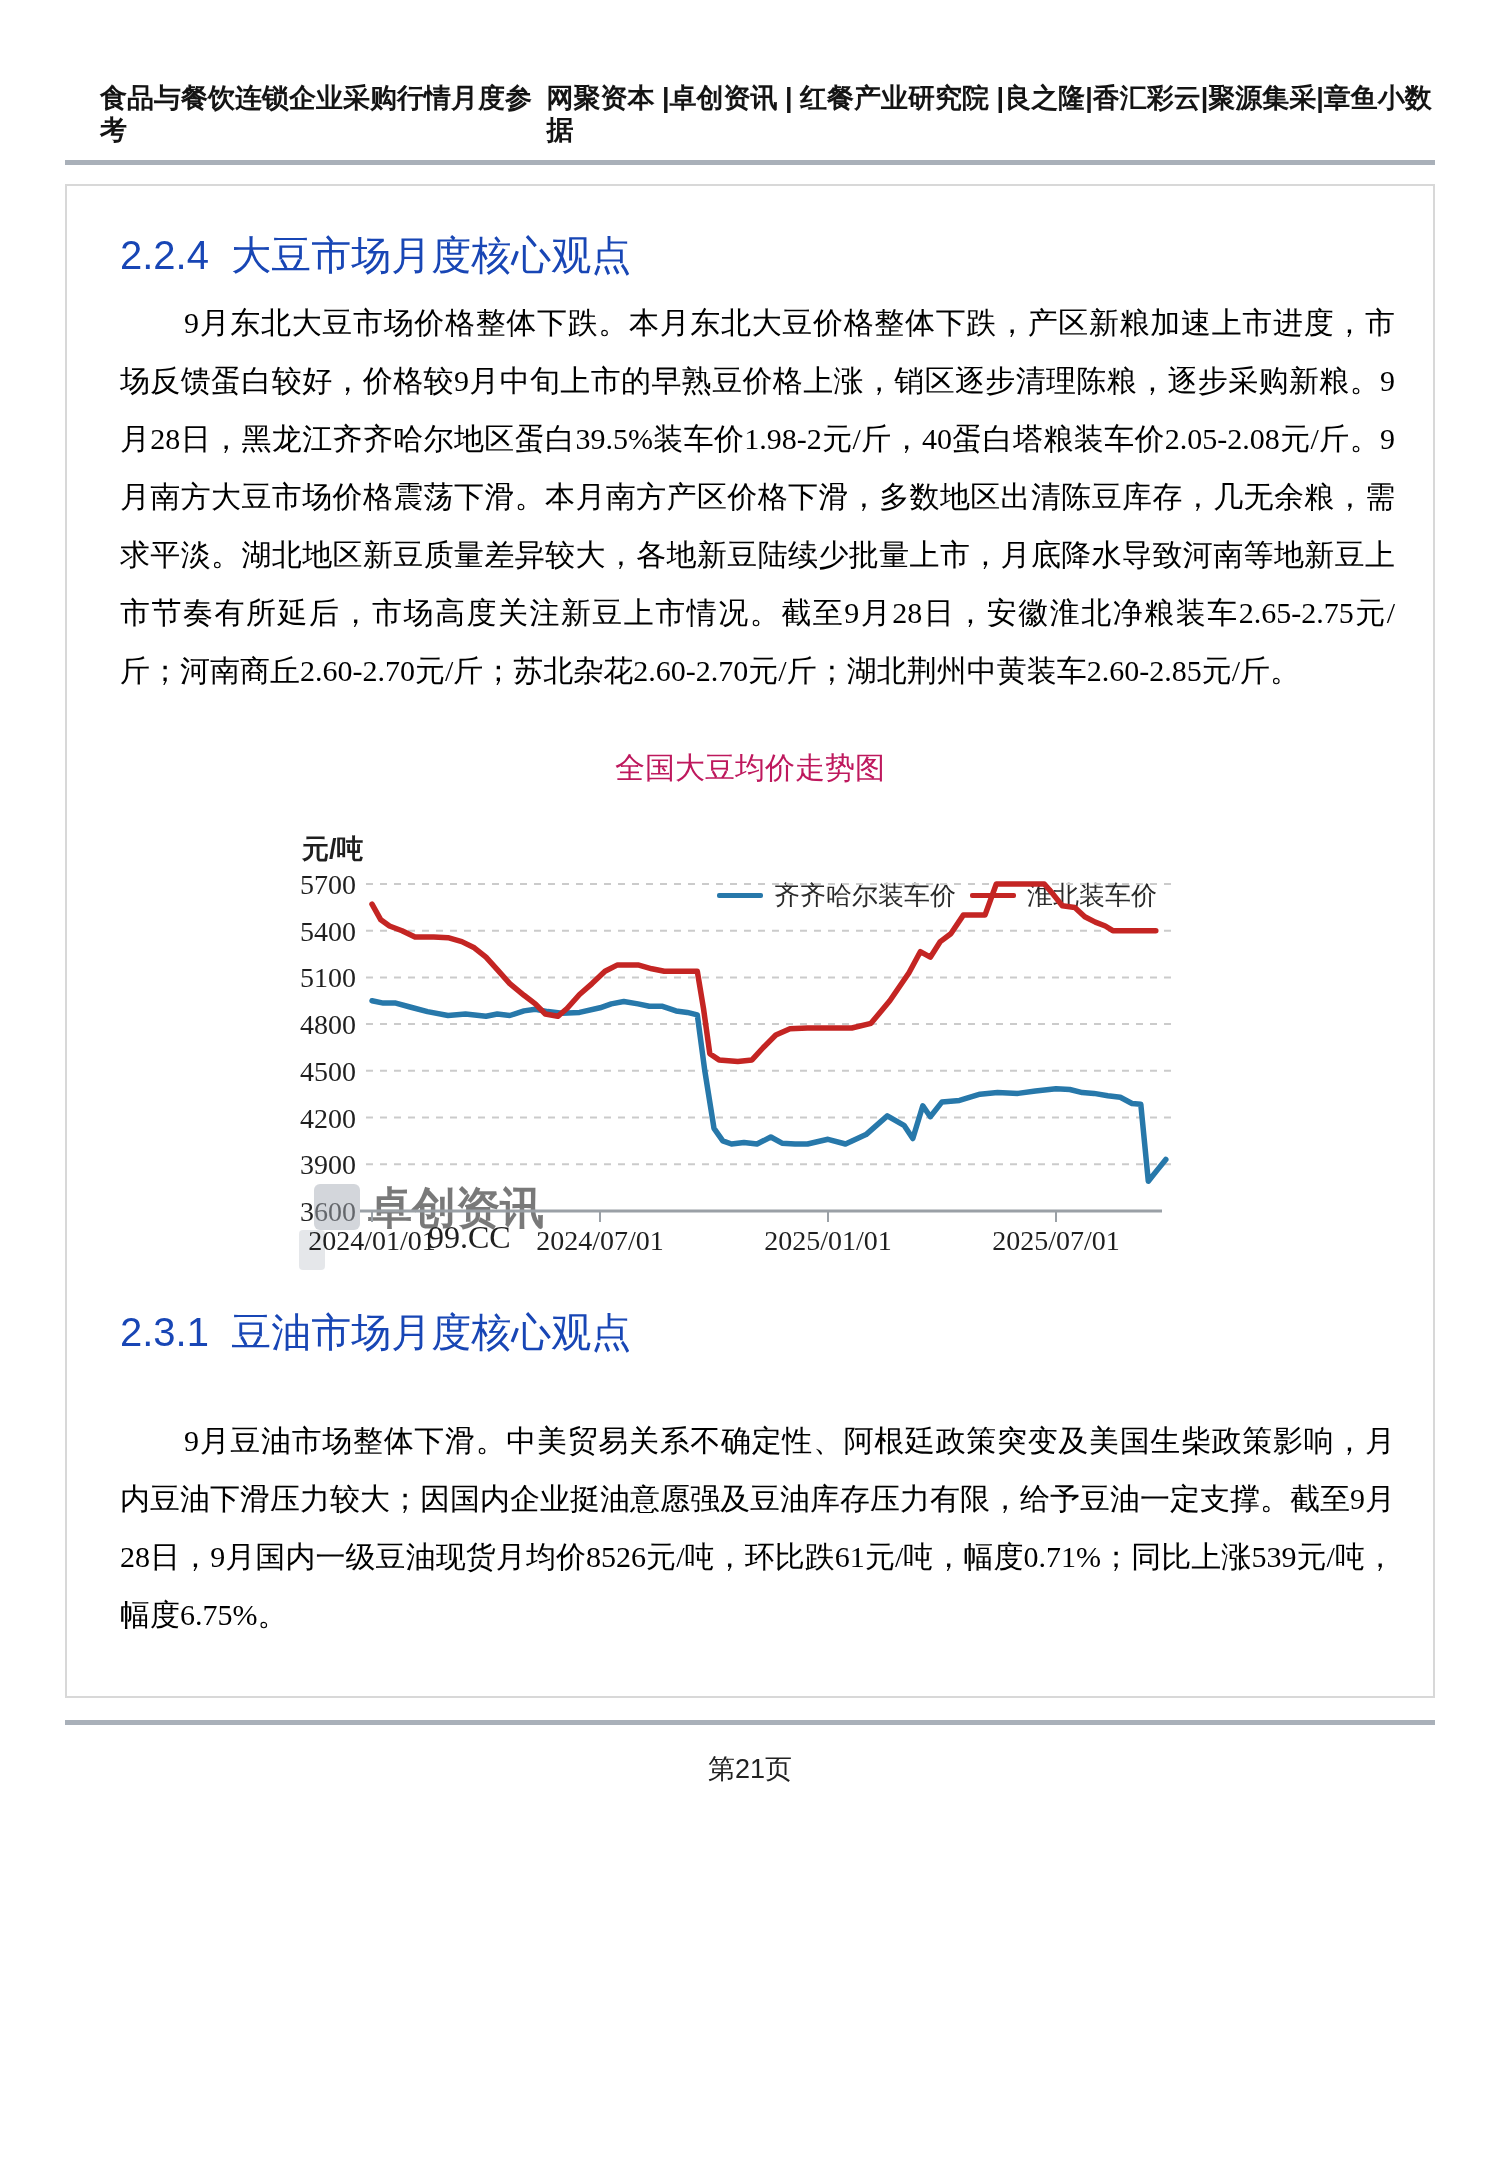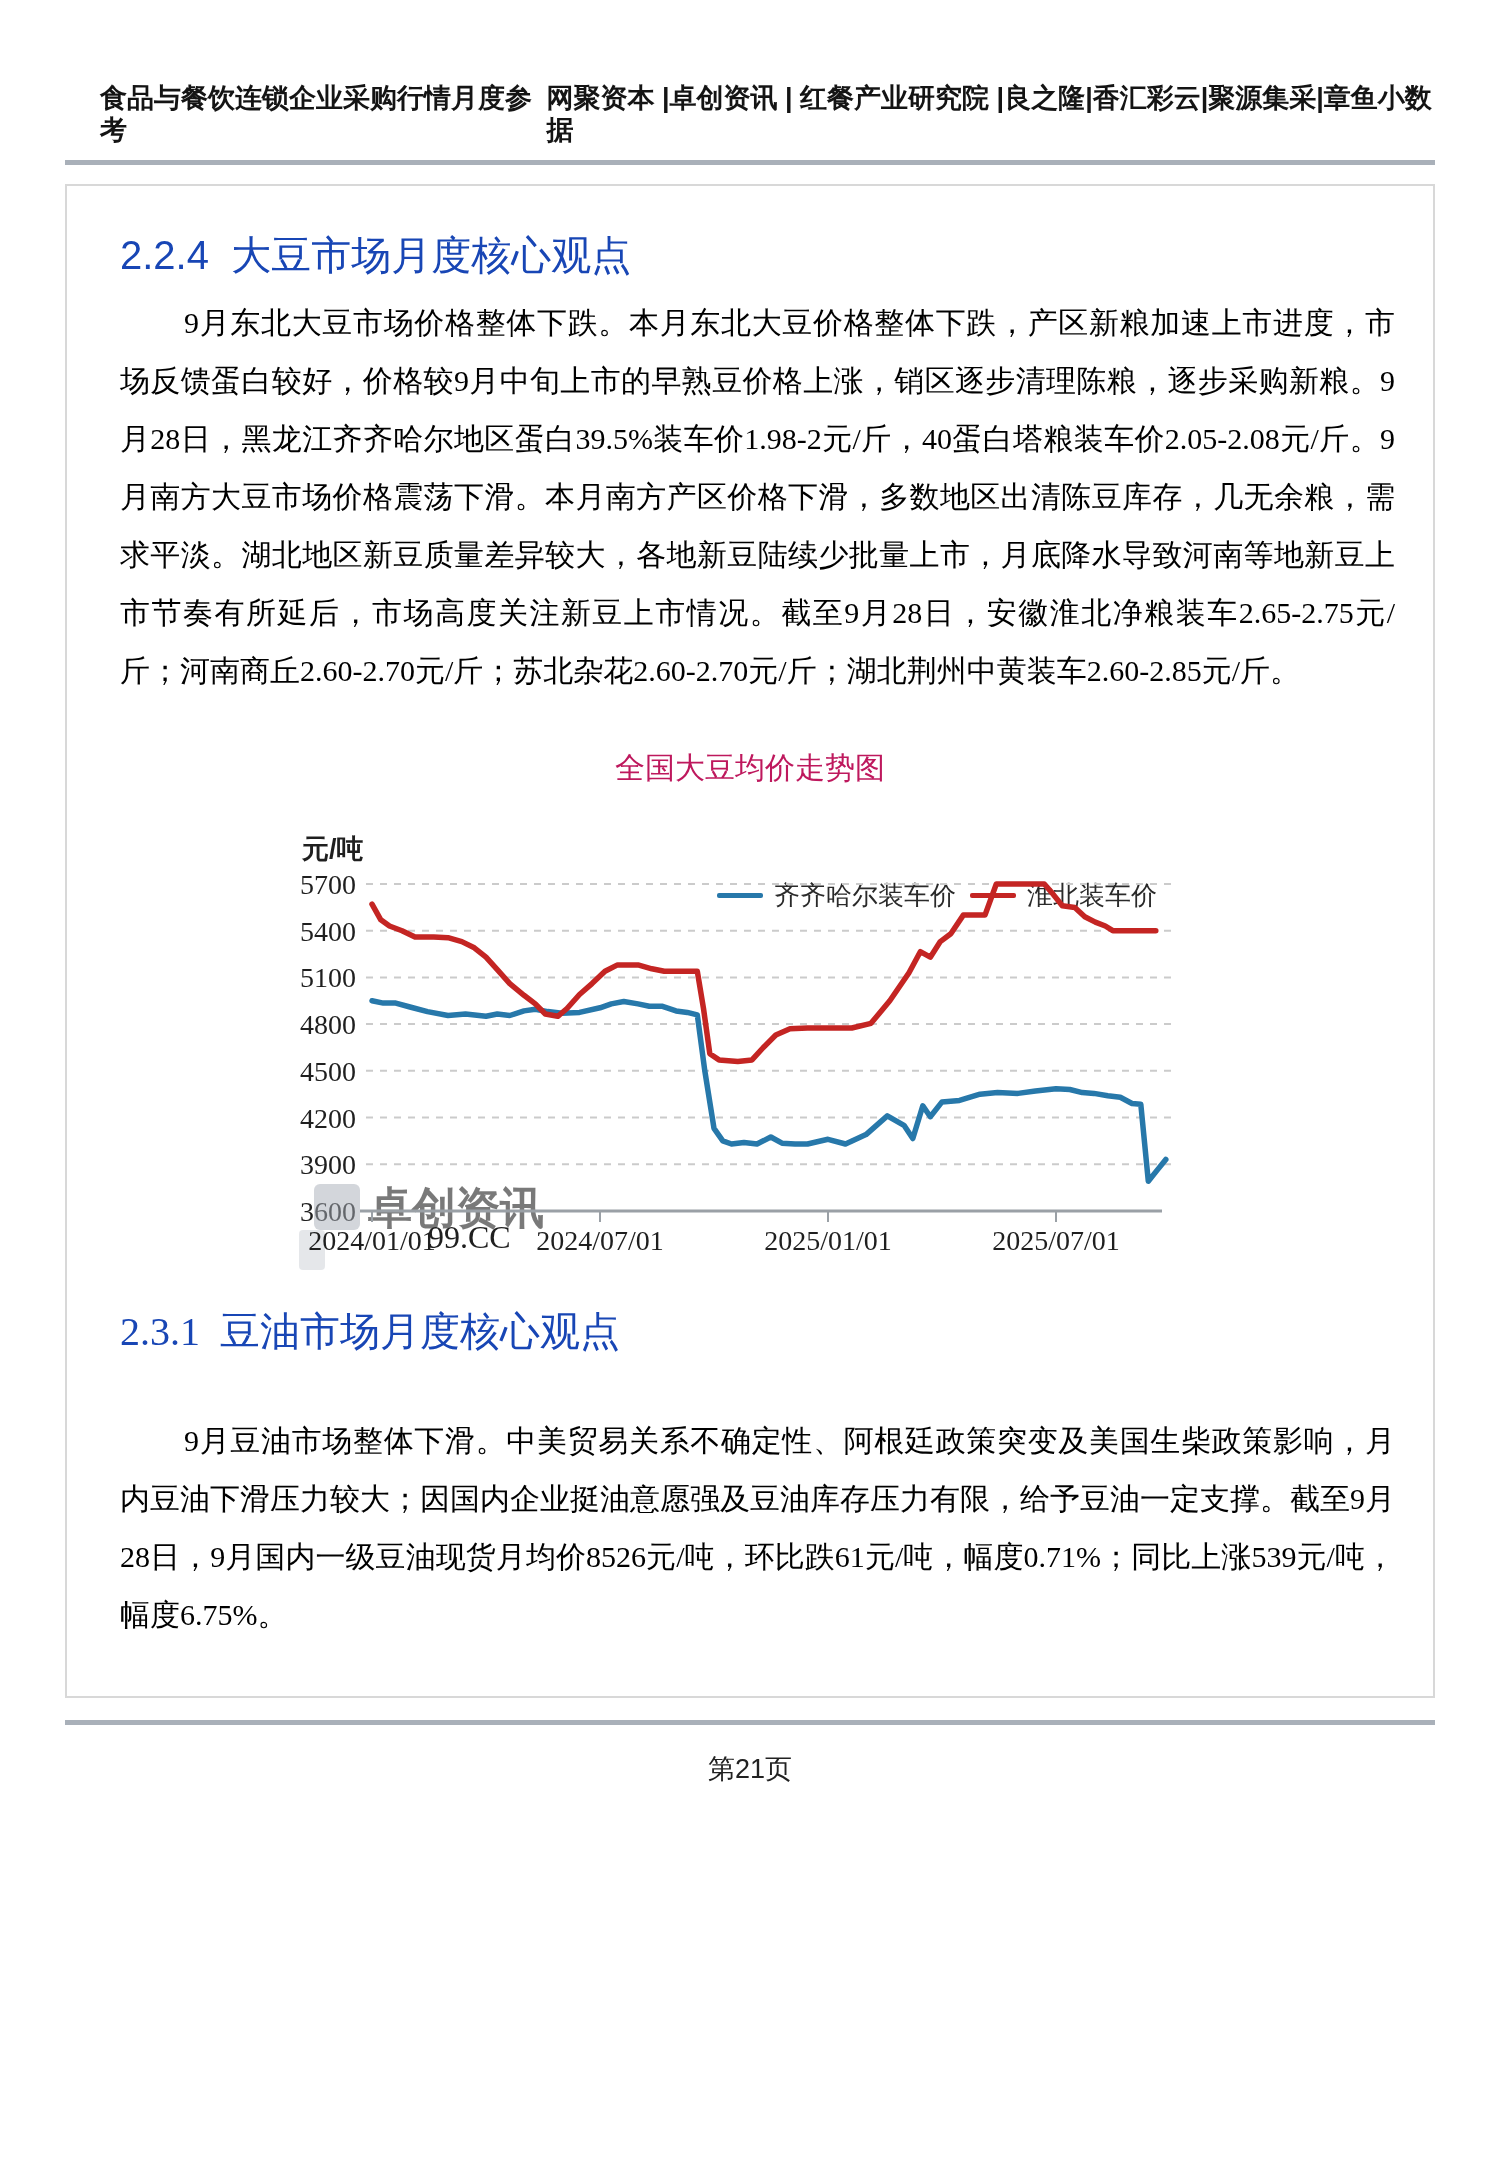--- a/index.html
+++ b/index.html
@@ -3,21 +3,21 @@
 <meta charset="utf-8">
 <style>
   html,body{margin:0;padding:0;background:#ffffff;}
   body{width:1500px;height:2167px;position:relative;font-family:"Liberation Sans",sans-serif;}
   .header{display:flex;justify-content:space-between;align-items:flex-end;padding:82px 66px 0 100px;font-size:27px;font-weight:600;color:#141414;line-height:32px;}
   .header-rule{margin:14px 65px 0 65px;height:5px;background:#a9b0b9;}
   .content-box{margin:19px 65px 0 65px;border:2px solid #d8d8d8;background:#fff;height:1514px;box-sizing:border-box;padding:0 38px 0 53px;overflow:hidden;}
   h2,h3,p{margin:0;}
   .h224{margin-top:44px;font-size:40px;line-height:50px;font-weight:500;color:#1846b5;white-space:pre-wrap;}
   .h23{margin-top:48px;font-size:42px;line-height:52px;font-weight:500;color:#1846b5;white-space:pre-wrap;}
-  .h231{margin-top:42px;font-size:40px;line-height:52px;font-weight:500;color:#1846b5;white-space:pre-wrap;font-family:Liberation Serif, serif;}
+  .h231{margin-top:42px;font-size:40px;line-height:52px;font-weight:500;color:#1846b5;white-space:pre-wrap;}
   .body-para{font-family:"Liberation Serif","DejaVu Serif",serif;font-size:30px;line-height:58px;color:#000;text-align:justify;text-indent:64px;}
   .p1{margin-top:14px;}
   .p2{margin-top:54px;}
   .chart-block{position:relative;margin:34px -38px 0 -53px;height:530px;}
   .chart-title{position:absolute;top:14px;left:0;width:100%;text-align:center;font-size:30px;color:#be185d;font-weight:500;}
   .legend{position:absolute;top:96px;left:650px;display:flex;align-items:center;gap:14px;margin-top:48px;}
   .legend-item{display:flex;align-items:center;gap:11px;}
   .legend-swatch{width:46px;height:5px;border-radius:2px;}
   .legend-label{font-size:26px;color:#2a2a2a;font-weight:500;}
   #chart-svg{position:absolute;left:213px;top:80px;width:1140px;height:460px;}

